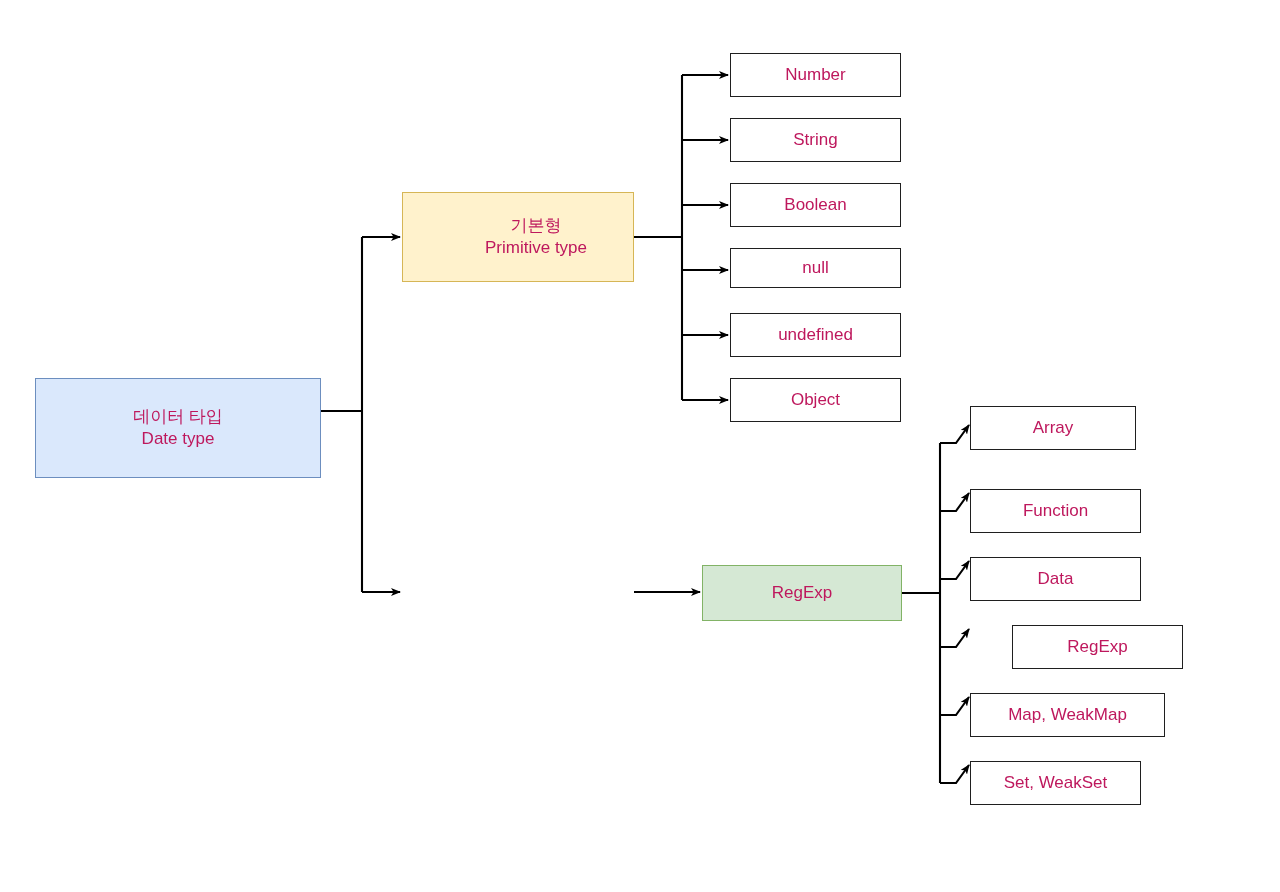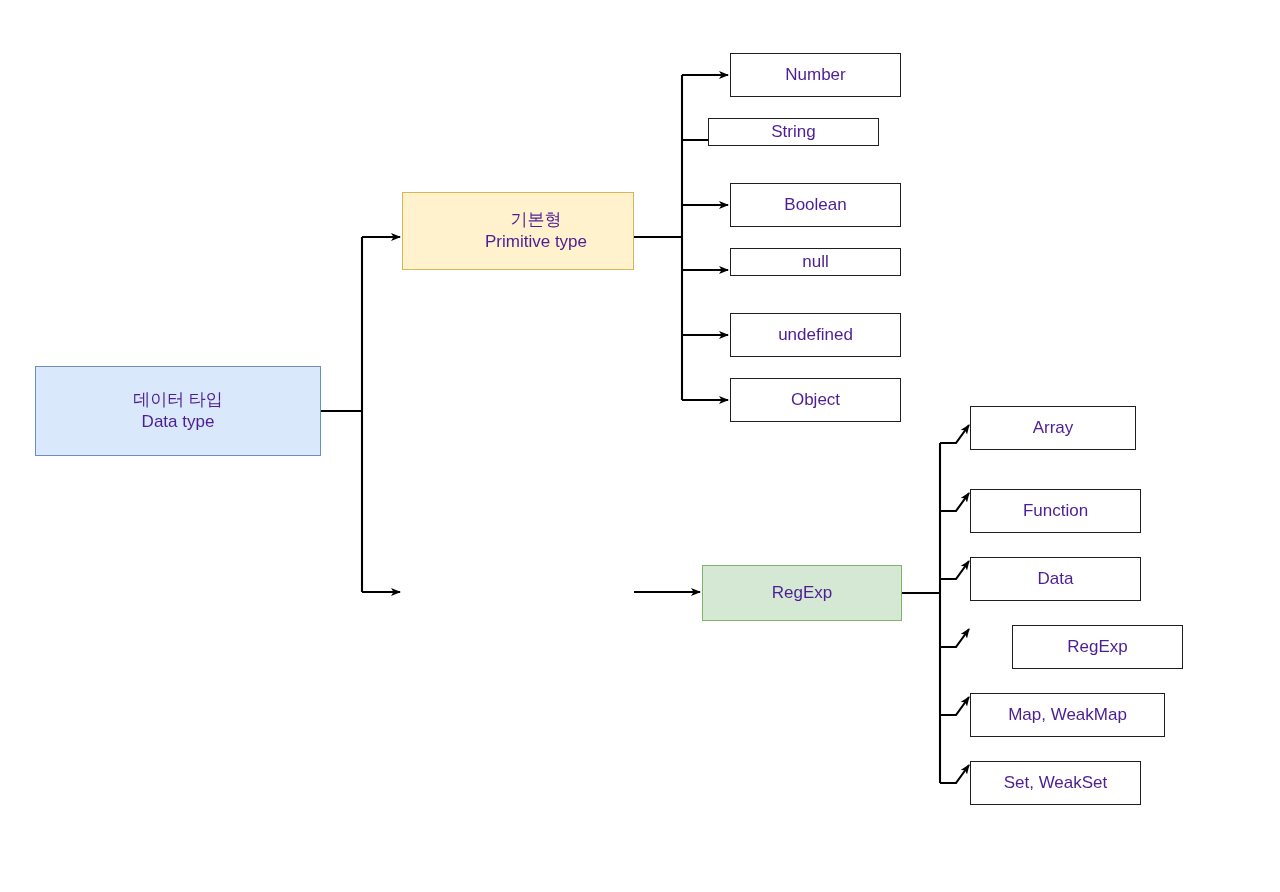--- a/index.html
+++ b/index.html
@@ -30,21 +30,21 @@
   }
   .node {
     position: absolute;
     box-sizing: border-box;
     display: flex;
     flex-direction: column;
     align-items: center;
     justify-content: center;
     text-align: center;
     line-height: 1.28;
-    color: #4c1d95;
+    color: #be185d;
     font-size: 17px;
     border-style: solid;
     border-width: 1.6px;
   }
   .node .line-1,
   .node .line-2 {
     display: block;
     white-space: nowrap;
   }
   .node-root {
@@ -98,46 +98,46 @@
         <path d="M 940 443 L 940 783"></path>
         <path d="M 940 443 L 956 443 L 969 425" marker-end="url(#arrow-right)"></path>
         <path d="M 940 511 L 956 511 L 969 493" marker-end="url(#arrow-right)"></path>
         <path d="M 940 579 L 956 579 L 969 561" marker-end="url(#arrow-right)"></path>
         <path d="M 940 647 L 956 647 L 969 629" marker-end="url(#arrow-right)"></path>
         <path d="M 940 715 L 956 715 L 969 697" marker-end="url(#arrow-right)"></path>
         <path d="M 940 783 L 956 783 L 969 765" marker-end="url(#arrow-right)"></path>
       </g>
   </svg>
 
-  <div class="node node-root" id="node-root" style="left: 35px; top: 366px; width: 286px; height: 90px;">
+  <div class="node node-root" id="node-root" style="left: 35px; top: 378px; width: 286px; height: 100px;">
     <span class="line-1">데이터 타입</span>
-    <span class="line-2">Data type</span>
+    <span class="line-2">Date type</span>
   </div>
 
-  <div class="node node-category" id="node-primitive" style="left: 402px; top: 192px; width: 232px; height: 78px; padding-left: 36px;">
+  <div class="node node-category" id="node-primitive" style="left: 402px; top: 192px; width: 232px; height: 90px; padding-left: 36px;">
     <span class="line-1">기본형</span>
     <span class="line-2">Primitive type</span>
   </div>
 
 
   <div class="node node-object" id="node-object" style="left: 702px; top: 565px; width: 200px; height: 56px;">
     <span class="line-1">RegExp</span>
   </div>
 
   <div id="primitive-children">
       <div class="node node-leaf" style="left: 730px; top: 53px; width: 171px; height: 44px;">
         <span class="line-1">Number</span>
       </div>
-      <div class="node node-leaf" style="left: 708px; top: 118px; width: 171px; height: 28px;">
+      <div class="node node-leaf" style="left: 730px; top: 118px; width: 171px; height: 44px;">
         <span class="line-1">String</span>
       </div>
       <div class="node node-leaf" style="left: 730px; top: 183px; width: 171px; height: 44px;">
         <span class="line-1">Boolean</span>
       </div>
-      <div class="node node-leaf" style="left: 730px; top: 248px; width: 171px; height: 28px;">
+      <div class="node node-leaf" style="left: 730px; top: 248px; width: 171px; height: 40px;">
         <span class="line-1">null</span>
       </div>
       <div class="node node-leaf" style="left: 730px; top: 313px; width: 171px; height: 44px; justify-content: center;">
         <span class="line-1">undefined</span>
       </div>
       <div class="node node-leaf" style="left: 730px; top: 378px; width: 171px; height: 44px;">
         <span class="line-1">Object</span>
       </div>
     </div>
   <div id="object-children">

